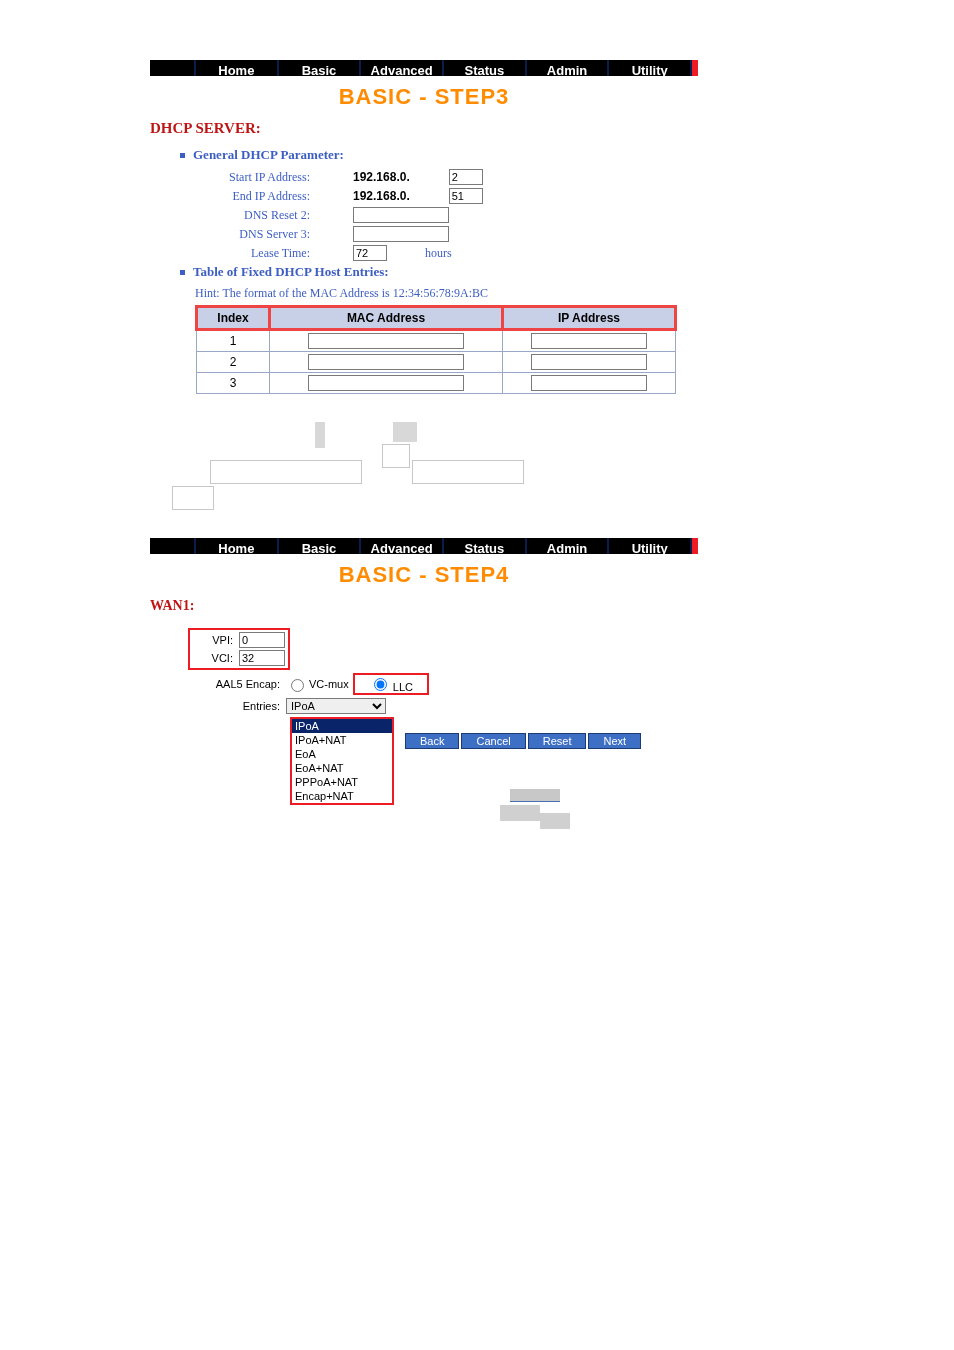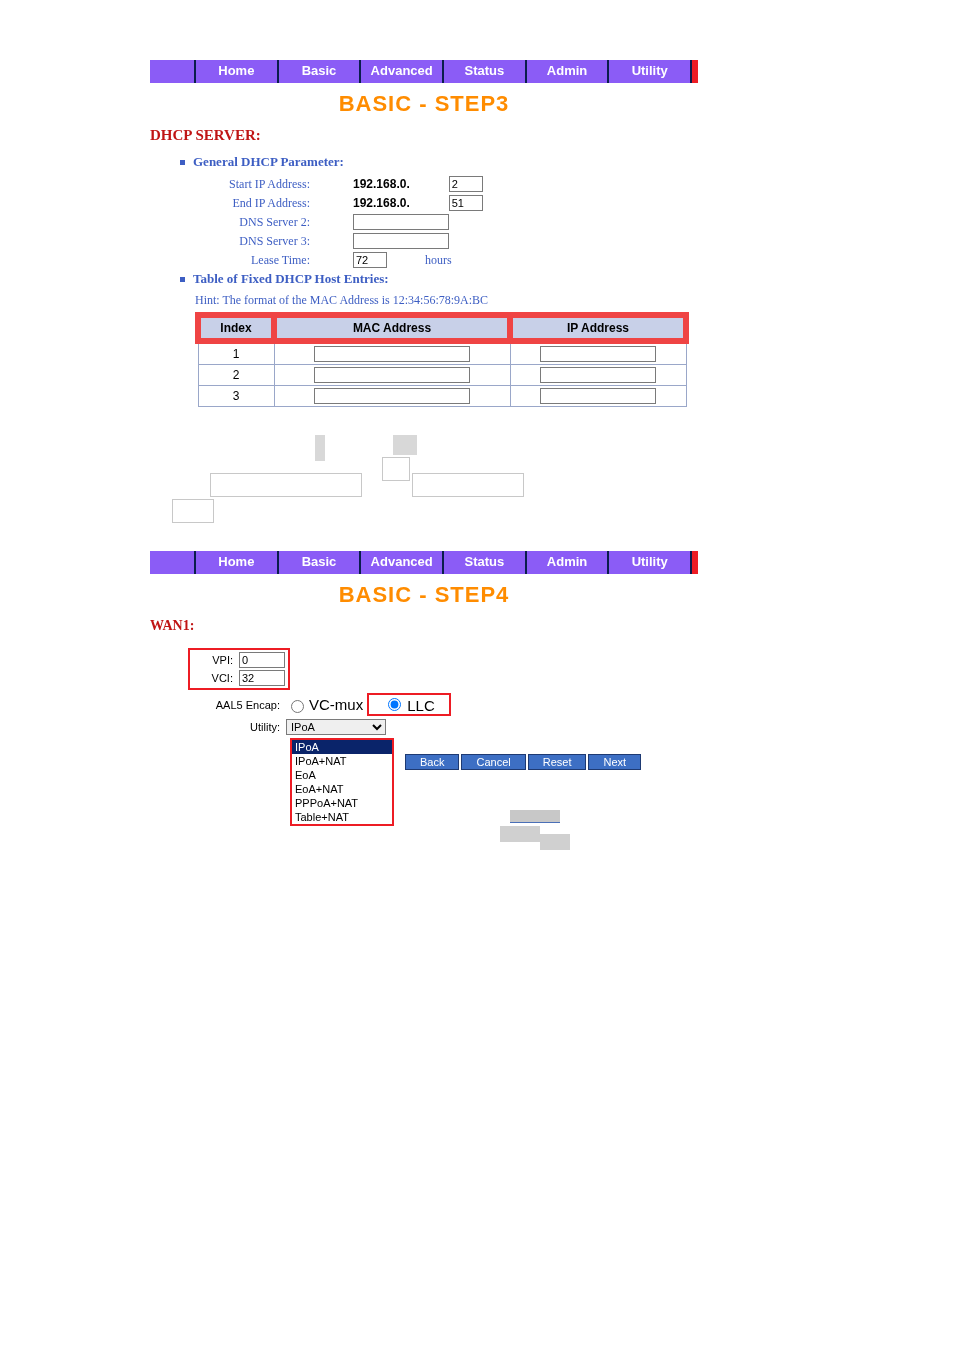--- a/index.html
+++ b/index.html
@@ -11,22 +11,22 @@
   .page {
     width: 954px;
     padding: 60px 0 40px 0;
   }
   .panel {
     margin: 0 0 26px 150px;
     width: 548px;
   }
   .navbar {
     display: flex;
-    height: 23px;
-    background: #8b5cf6;
+    height: 16px;
+    background: #000000;
     border-right: 6px solid #ed1c24;
     padding-left: 44px;
   }
   .navbar .tab {
     flex: 1;
     text-align: center;
     color: #fff;
     font-family: Arial, sans-serif;
     font-weight: bold;
     font-size: 13px;
@@ -106,21 +106,21 @@
     margin: 6px 0 4px 45px;
   }
   table.hosttbl {
     margin-left: 45px;
     border-collapse: collapse;
     font-family: Arial, sans-serif;
     font-size: 12px;
   }
   table.hosttbl th {
     background: #c8d0e8;
-    border: 6px solid #ef4444;
+    border: 3px solid #ef4444;
     font-weight: bold;
     color: #000;
     padding: 3px 10px;
   }
   table.hosttbl td {
     border: 1px solid #9aa7c9;
     padding: 2px 4px;
     text-align: center;
     background: #fff;
   }
@@ -161,21 +161,21 @@
     border: 2px solid #ed1c24;
     padding: 2px 3px;
     display: inline-block;
   }
   .radiogrp {
     display: flex;
     align-items: center;
     gap: 2px;
   }
   .radiogrp label {
-    font-size: 15px;
+    font-size: 11px;
   }
   .sel {
     font-family: Arial, sans-serif;
     font-size: 11px;
     width: 100px;
     border: 1px solid #7a7a7a;
     background: #efefef;
   }
   .droplist {
     border: 2px solid #ed1c24;
@@ -249,21 +249,21 @@
       <span class="lab">Start IP Address:</span>
       <span class="pre">192.168.0.</span>
       <input class="txt w28" value="2" style="">
     </div>
     <div class="form-row">
       <span class="lab">End IP Address:</span>
       <span class="pre">192.168.0.</span>
       <input class="txt w28" value="51" style="">
     </div>
     <div class="form-row">
-      <span class="lab">DNS Server 2:</span>
+      <span class="lab">DNS Reset 2:</span>
       <input class="txt w90" value="" style="">
     </div>
     <div class="form-row">
       <span class="lab">DNS Server 3:</span>
       <input class="txt w90" value="" style="">
     </div>
     <div class="form-row">
       <span class="lab">Lease Time:</span>
       <input class="txt w28" value="72" style="">
       <span class="unit">hours</span>
@@ -346,33 +346,33 @@
         <input type="radio" name="aal5" style="">
         <label>VC-mux</label>
         <span class="redbox" style="padding:0 14px; margin-left:2px">
           <input type="radio" name="aal5" checked="" style="">
           <label>LLC</label>
         </span>
       </span>
     </div>
 
     <div class="cfg-row">
-      <span class="clab">Utility:</span>
+      <span class="clab">Entries:</span>
       <select class="sel">
         <option>IPoA</option>
       </select>
     </div>
 
     <div class="droplist">
       <div class="opt sel-opt">IPoA</div>
       <div class="opt">IPoA+NAT</div>
       <div class="opt">EoA</div>
       <div class="opt">EoA+NAT</div>
       <div class="opt">PPPoA+NAT</div>
-      <div class="opt">Table+NAT</div>
+      <div class="opt">Encap+NAT</div>
     </div>
 
     <div class="btnrow">
       <button class="btn">Back</button>
       <button class="btn">Cancel</button>
       <button class="btn">Reset</button>
       <button class="btn">Next</button>
     </div>
 
     <div class="bottom-blocks">

